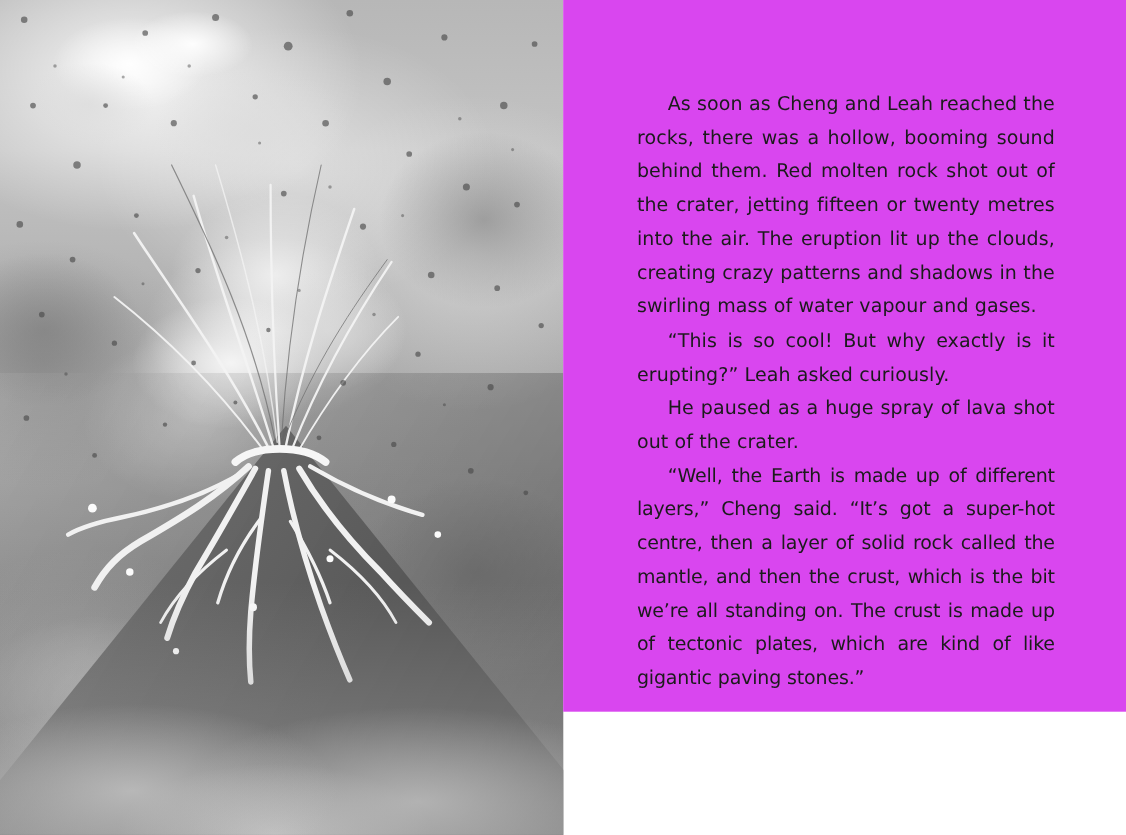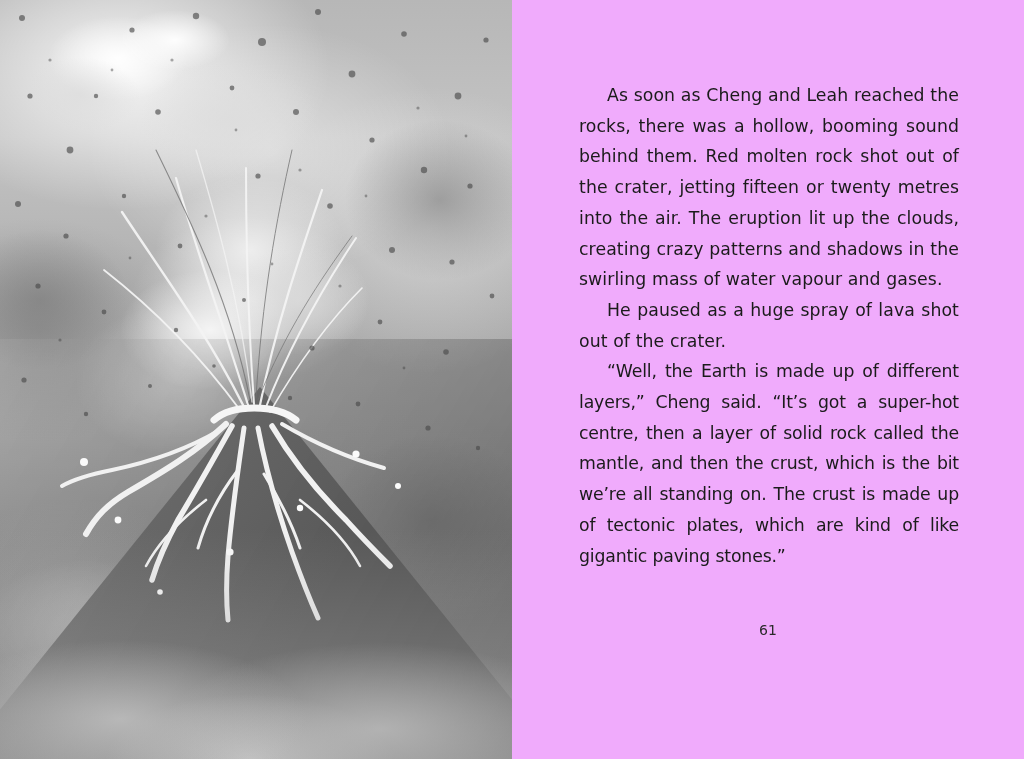--- a/index.html
+++ b/index.html
@@ -94,22 +94,22 @@
     position: absolute;
     inset: 0;
     width: 512px;
     height: 759px;
   }
 
   
   .text-page {
     position: relative;
     width: 512px;
-    height: 759px;
-    background: #f0abfc;
+    height: 647px;
+    background: #d946ef;
     text-decoration: underline;
   }
   .text-column {
     position: absolute;
     left: 67px;
     top: 80px;
     width: 380px;
   }
   .para {
     margin: 0;
@@ -286,19 +286,19 @@
           <circle cx="404" cy="368" r="1.4"></circle>
       </g>
     </svg>
 
     <div class="ground-fog"></div>
   </div>
 
   <div class="text-page">
     <div class="text-column">
       <p class="para">As soon as Cheng and Leah reached the rocks, there was a hollow, booming sound behind them. Red molten rock shot out of the crater, jetting fifteen or twenty metres into the air. The eruption lit up the clouds, creating crazy patterns and shadows in the swirling mass of water vapour and gases.</p>
+      <p class="para">“This is so cool! But why exactly is it erupting?” Leah asked curiously.</p>
       <p class="para">He paused as a huge spray of lava shot out of the crater.</p>
       <p class="para tight">“Well, the Earth is made up of different layers,” Cheng said. “It’s got a super-hot centre, then a layer of solid rock called the mantle, and then the crust, which is the bit we’re all standing on. The crust is made up of tectonic plates, which are kind of like gigantic paving stones.”</p>
     </div>
-    <div class="page-number">61</div>
   </div>
 
 </div>
 
 </body></html>

